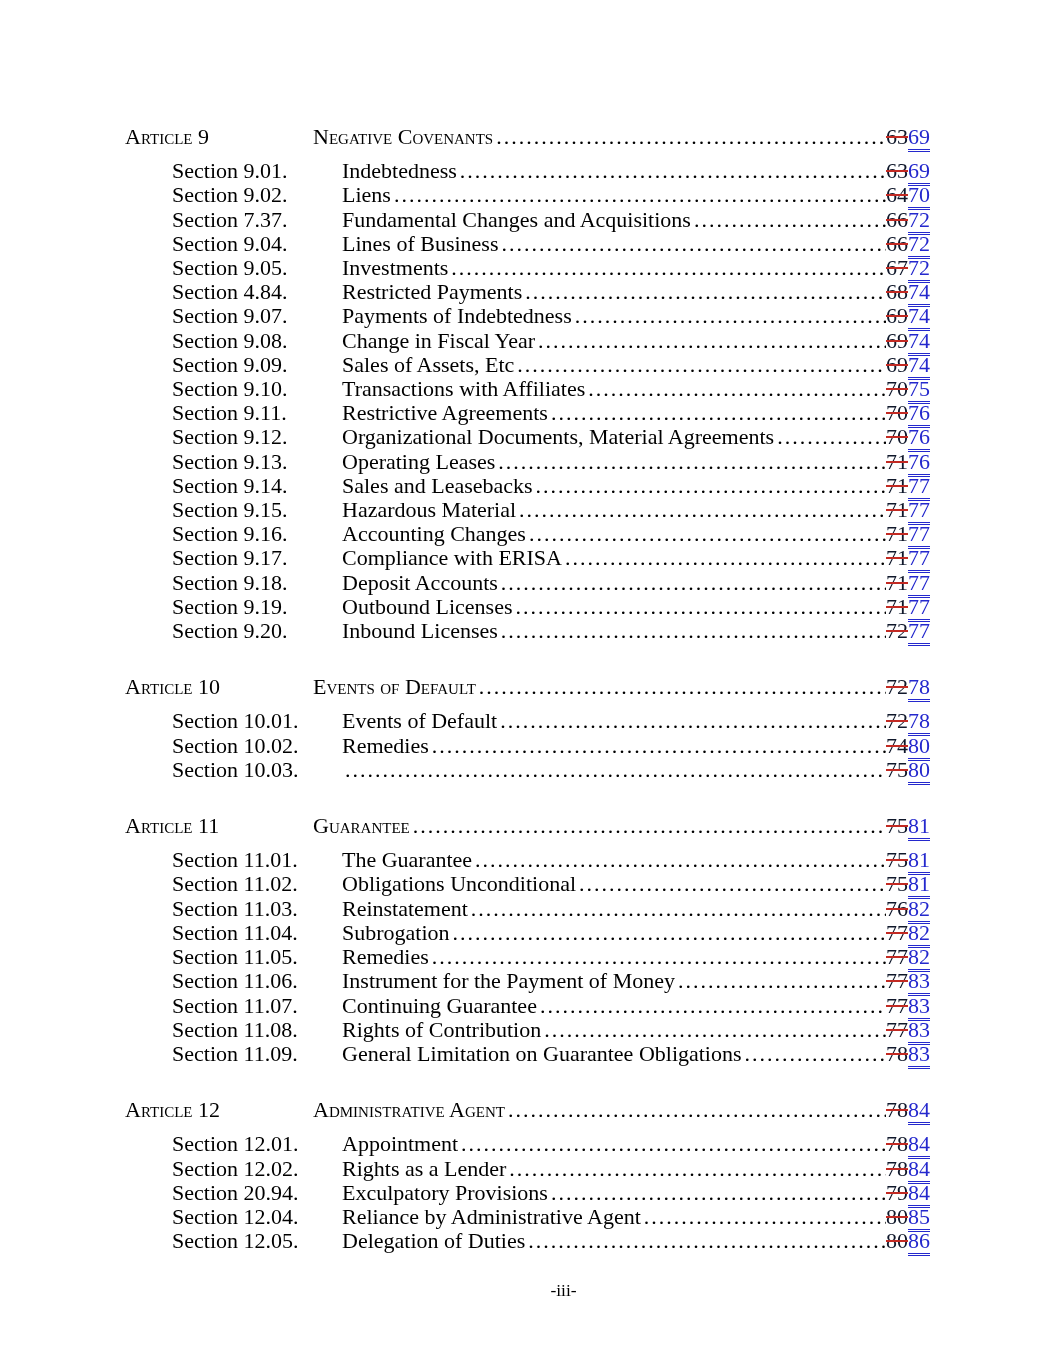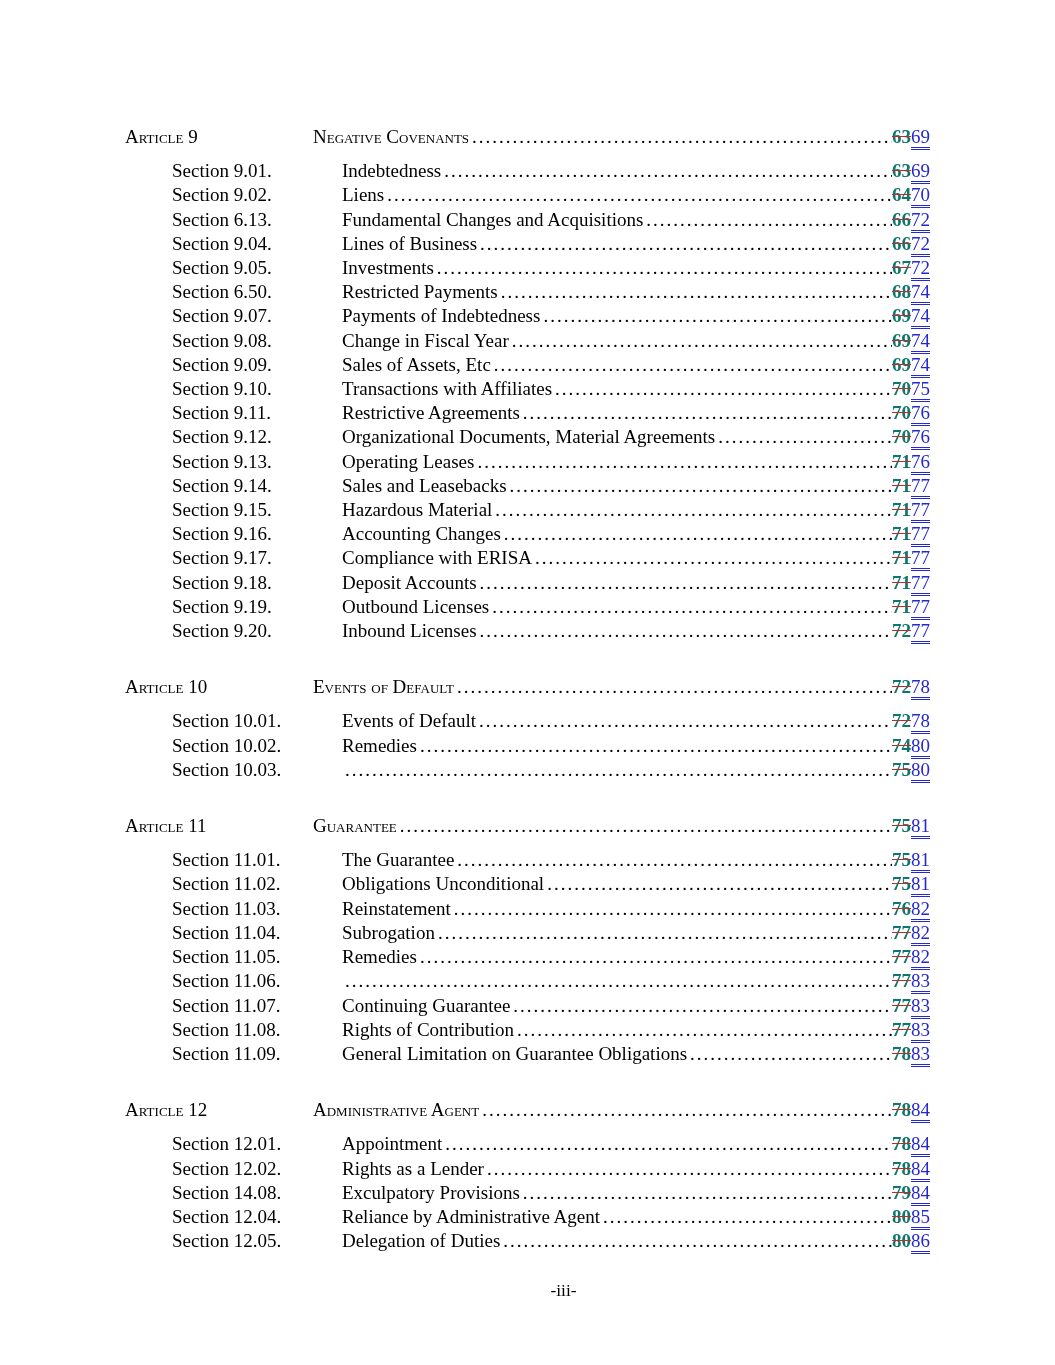--- a/index.html
+++ b/index.html
@@ -15,21 +15,21 @@
   .toc {
     position: absolute;
     top: 125px;
     left: 125px;
     width: 805px;
   }
   .row {
     display: flex;
     align-items: baseline;
     line-height: 24.2px;
-    font-size: 19px;
+    font-size: 22px;
     white-space: nowrap;
   }
   .row.article {
     margin-top: 32px;
     margin-bottom: 10px;
     font-variant: small-caps;
   }
   .toc > .row.article:first-child { margin-top: 0; }
   .row.section { padding-left: 47px; }
   .alabel { flex: 0 0 188px; }
@@ -42,24 +42,23 @@
     margin-left: 3px;
     min-width: 0;
   }
   .leader::after {
     content: "........................................................................................................................................................................";
     letter-spacing: 2px;
     font-variant: normal;
   }
   .pg { flex: 0 0 auto; }
   .pg-old {
-    color: #0f766e;
+    color: #0f172a;
     text-decoration: line-through;
     text-decoration-color: #c22a23;
-    font-weight: bold;
   }
   .pg-new {
     color: #2428cd;
     border-bottom: 3.5px double #2428cd;
     cursor: pointer;
   }
   .footer {
     position: absolute;
     top: 1280px;
     left: 0;
@@ -89,42 +88,42 @@
   </div>
 
   <div class="row section">
     <span class="slabel">Section 9.02.</span>
     <span class="title">Liens</span>
     <span class="leader"></span>
     <span class="pg"><span class="pg-old">64</span><span class="pg-new">70</span></span>
   </div>
 
   <div class="row section">
-    <span class="slabel">Section 6.13.</span>
+    <span class="slabel">Section 7.37.</span>
     <span class="title">Fundamental Changes and Acquisitions</span>
     <span class="leader"></span>
     <span class="pg"><span class="pg-old">66</span><span class="pg-new">72</span></span>
   </div>
 
   <div class="row section">
     <span class="slabel">Section 9.04.</span>
     <span class="title">Lines of Business</span>
     <span class="leader"></span>
     <span class="pg"><span class="pg-old">66</span><span class="pg-new">72</span></span>
   </div>
 
   <div class="row section">
     <span class="slabel">Section 9.05.</span>
     <span class="title">Investments</span>
     <span class="leader"></span>
     <span class="pg"><span class="pg-old">67</span><span class="pg-new">72</span></span>
   </div>
 
   <div class="row section">
-    <span class="slabel">Section 6.50.</span>
+    <span class="slabel">Section 4.84.</span>
     <span class="title">Restricted Payments</span>
     <span class="leader"></span>
     <span class="pg"><span class="pg-old">68</span><span class="pg-new">74</span></span>
   </div>
 
   <div class="row section">
     <span class="slabel">Section 9.07.</span>
     <span class="title">Payments of Indebtedness</span>
     <span class="leader"></span>
     <span class="pg"><span class="pg-old">69</span><span class="pg-new">74</span></span>
@@ -285,20 +284,21 @@
 
   <div class="row section">
     <span class="slabel">Section 11.05.</span>
     <span class="title">Remedies</span>
     <span class="leader"></span>
     <span class="pg"><span class="pg-old">77</span><span class="pg-new">82</span></span>
   </div>
 
   <div class="row section">
     <span class="slabel">Section 11.06.</span>
+    <span class="title">Instrument for the Payment of Money</span>
     <span class="leader"></span>
     <span class="pg"><span class="pg-old">77</span><span class="pg-new">83</span></span>
   </div>
 
   <div class="row section">
     <span class="slabel">Section 11.07.</span>
     <span class="title">Continuing Guarantee</span>
     <span class="leader"></span>
     <span class="pg"><span class="pg-old">77</span><span class="pg-new">83</span></span>
   </div>
@@ -332,21 +332,21 @@
   </div>
 
   <div class="row section">
     <span class="slabel">Section 12.02.</span>
     <span class="title">Rights as a Lender</span>
     <span class="leader"></span>
     <span class="pg"><span class="pg-old">78</span><span class="pg-new">84</span></span>
   </div>
 
   <div class="row section">
-    <span class="slabel">Section 14.08.</span>
+    <span class="slabel">Section 20.94.</span>
     <span class="title">Exculpatory Provisions</span>
     <span class="leader"></span>
     <span class="pg"><span class="pg-old">79</span><span class="pg-new">84</span></span>
   </div>
 
   <div class="row section">
     <span class="slabel">Section 12.04.</span>
     <span class="title">Reliance by Administrative Agent</span>
     <span class="leader"></span>
     <span class="pg"><span class="pg-old">80</span><span class="pg-new">85</span></span>

